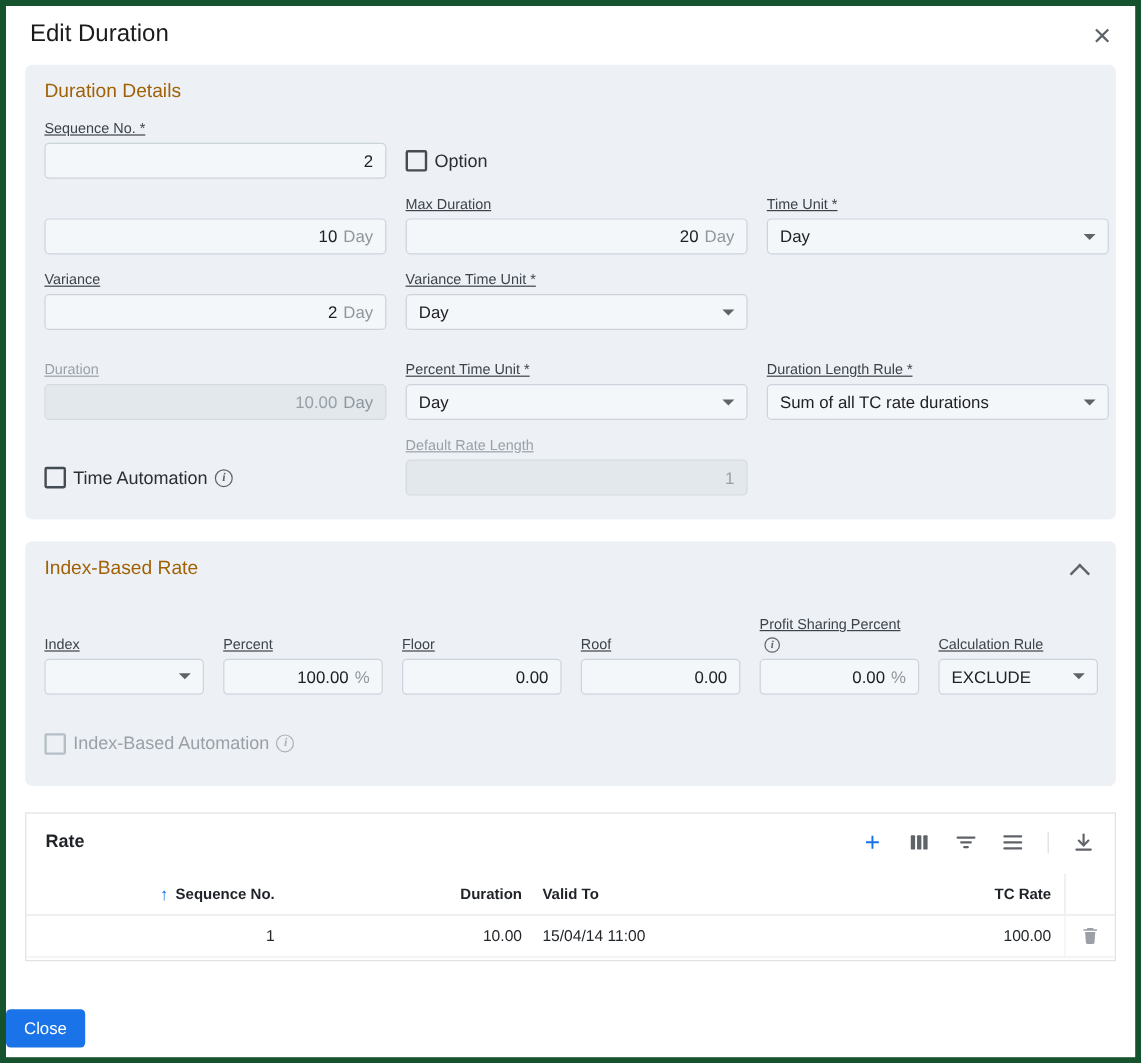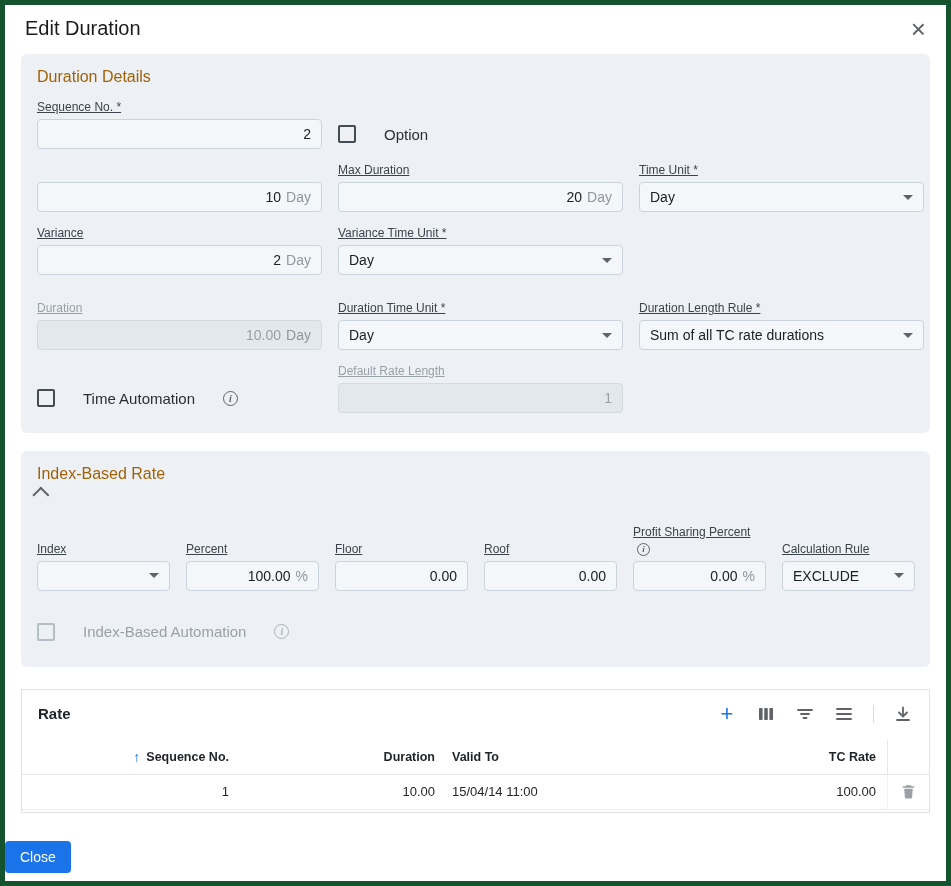--- a/index.html
+++ b/index.html
@@ -14,21 +14,21 @@
     overflow:hidden;
   }
 
   
   .dialog-header { display:flex; justify-content:space-between; align-items:center; padding:12px 20px 8px 20px; }
   .dialog-title { font-size:20px; font-weight:500; color:#1b1b1b; }
   .close-btn { font-size:26px; color:#5f6368; line-height:20px; cursor:pointer; font-weight:300; }
 
   
   .panel { background:#edf1f6; border-radius:6px; margin:6px 16px 0 16px; padding:14px 16px 20px 16px; }
-  .panel-title-row { display:flex; justify-content:space-between; align-items:flex-start;flex-direction:column; }
+  .panel-title-row { display:flex; justify-content:space-between; align-items:center; }
   .panel-title { font-size:16px; font-weight:400; color:#a16207; margin-bottom:4px; }
 
   .grid3 { display:grid; grid-template-columns:repeat(3,285px); column-gap:16px; align-items:end; }
   .grid6 { display:grid; grid-template-columns:repeat(6,133px); column-gap:16px; align-items:end; }
   .row-gap { margin-top:14px; }
   .row-gap-lg { margin-top:26px; }
 
   .field label { display:block; font-size:12px; color:#3c434a; margin-bottom:5px;text-decoration:underline; }
   .field.disabled label { color:#99a1a8; }
 
@@ -41,21 +41,21 @@
   .field.disabled .inputbox { background:#e3e8ed; color:#98a0a7; border-color:#d4dae0; }
 
   .selectbox {
     height:30px; background:#f4f7fa; border:1px solid #ccd4db; border-radius:4px;
     display:flex; align-items:center; justify-content:space-between;
     padding:0 10px; font-size:14px; color:#202124; cursor:pointer;
   }
   .caret { width:0; height:0; border-left:5px solid transparent; border-right:5px solid transparent; border-top:5px solid #5f6368; flex:none; margin-left:6px; }
 
   
-  .check-line { display:flex; align-items:center; gap:28px; height:30px; }
+  .check-line { display:flex; align-items:center; gap:6px; height:30px; }
   .checkbox { width:18px; height:18px; border:2px solid #444b52; border-radius:2px; background:transparent; flex:none; cursor:pointer; }
   .check-label { font-size:15px; color:#2a2f34; }
   .check-line.disabled .checkbox { border-color:#b6bec5; cursor:default; }
   .check-line.disabled .check-label { color:#99a1a8; }
 
   .info-icon {
     width:15px; height:15px; border:1.4px solid #5f6368; border-radius:50%;
     display:inline-flex; align-items:center; justify-content:center;
     font-size:10px; color:#5f6368; flex:none; font-family:"Liberation Serif", serif; font-style:italic; font-weight:700;
   }
@@ -166,21 +166,21 @@
 
     <div class="grid3 row-gap-lg">
       <div class="field disabled">
         <label>Duration</label>
         <div class="inputbox">
           <span>10.00</span>
           <span class="unit">Day</span>
         </div>
       </div>
       <div class="field">
-        <label>Duration Time Unit *</label>
+        <label>Percent Time Unit *</label>
         <div class="selectbox">
           <span>Day</span>
           <span class="caret"></span>
         </div>
       </div>
       <div class="field">
         <label>Duration Length Rule *</label>
         <div class="selectbox">
           <span>Sum of all TC rate durations</span>
           <span class="caret"></span>

